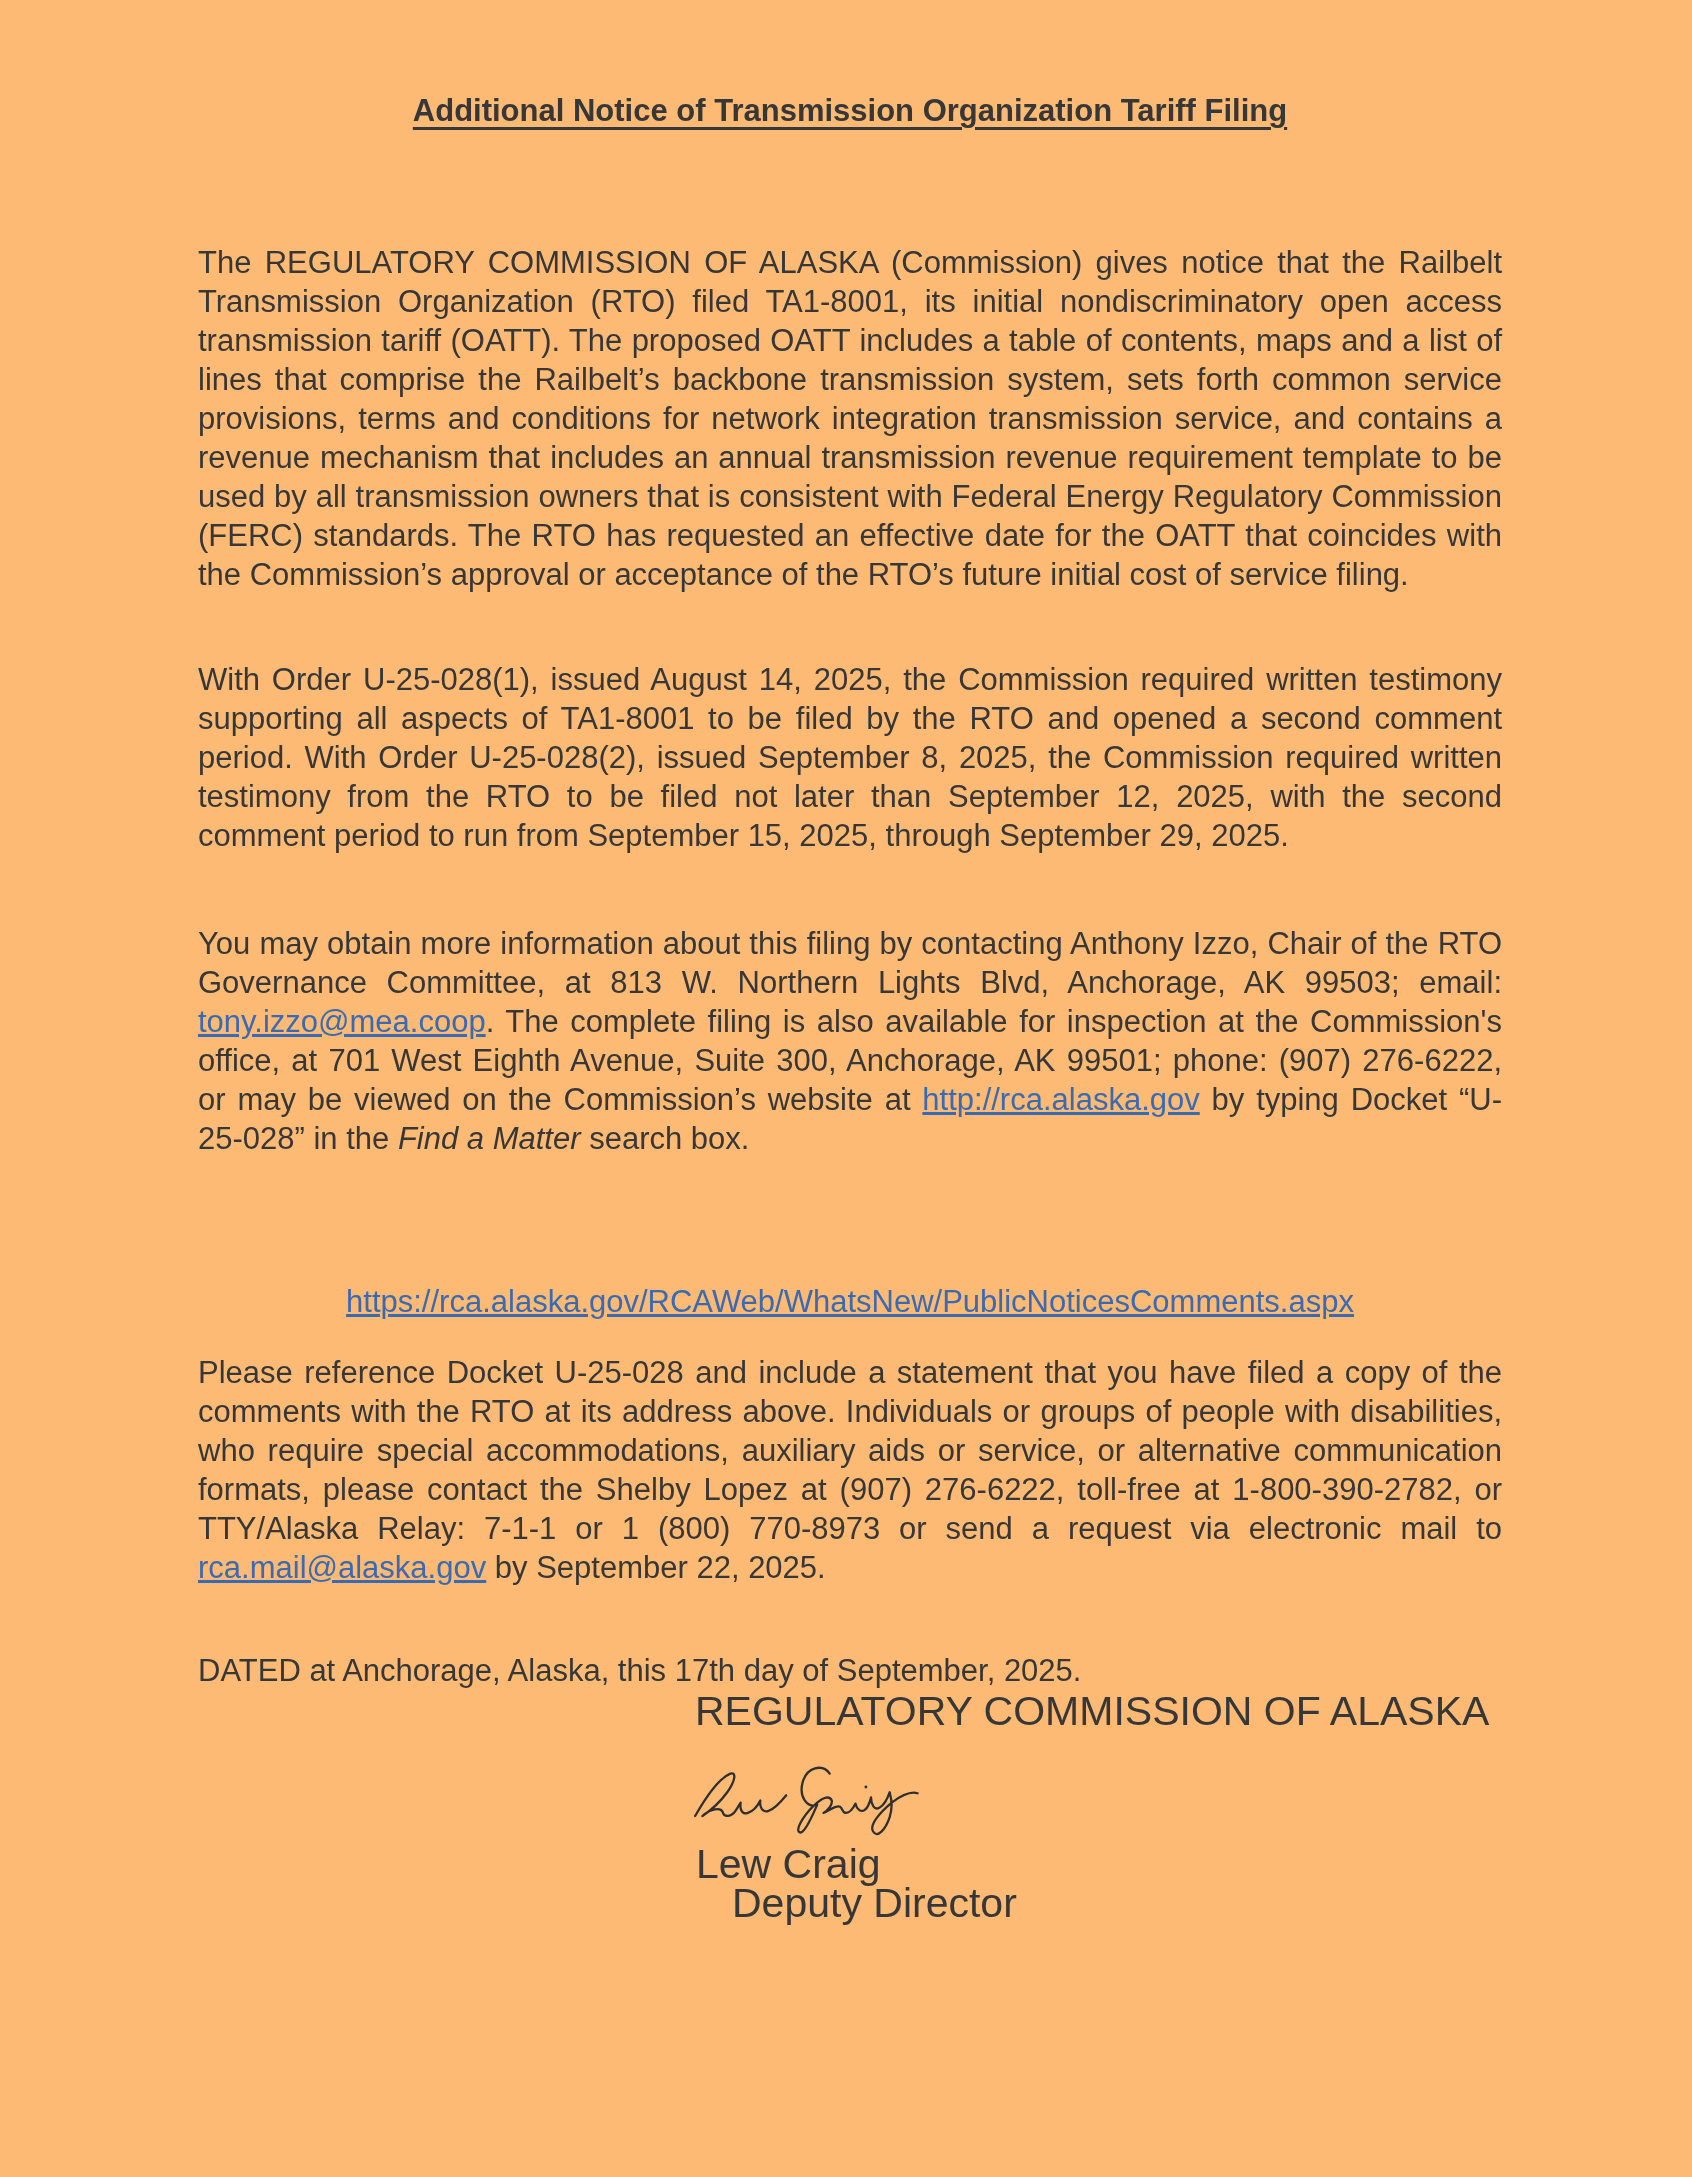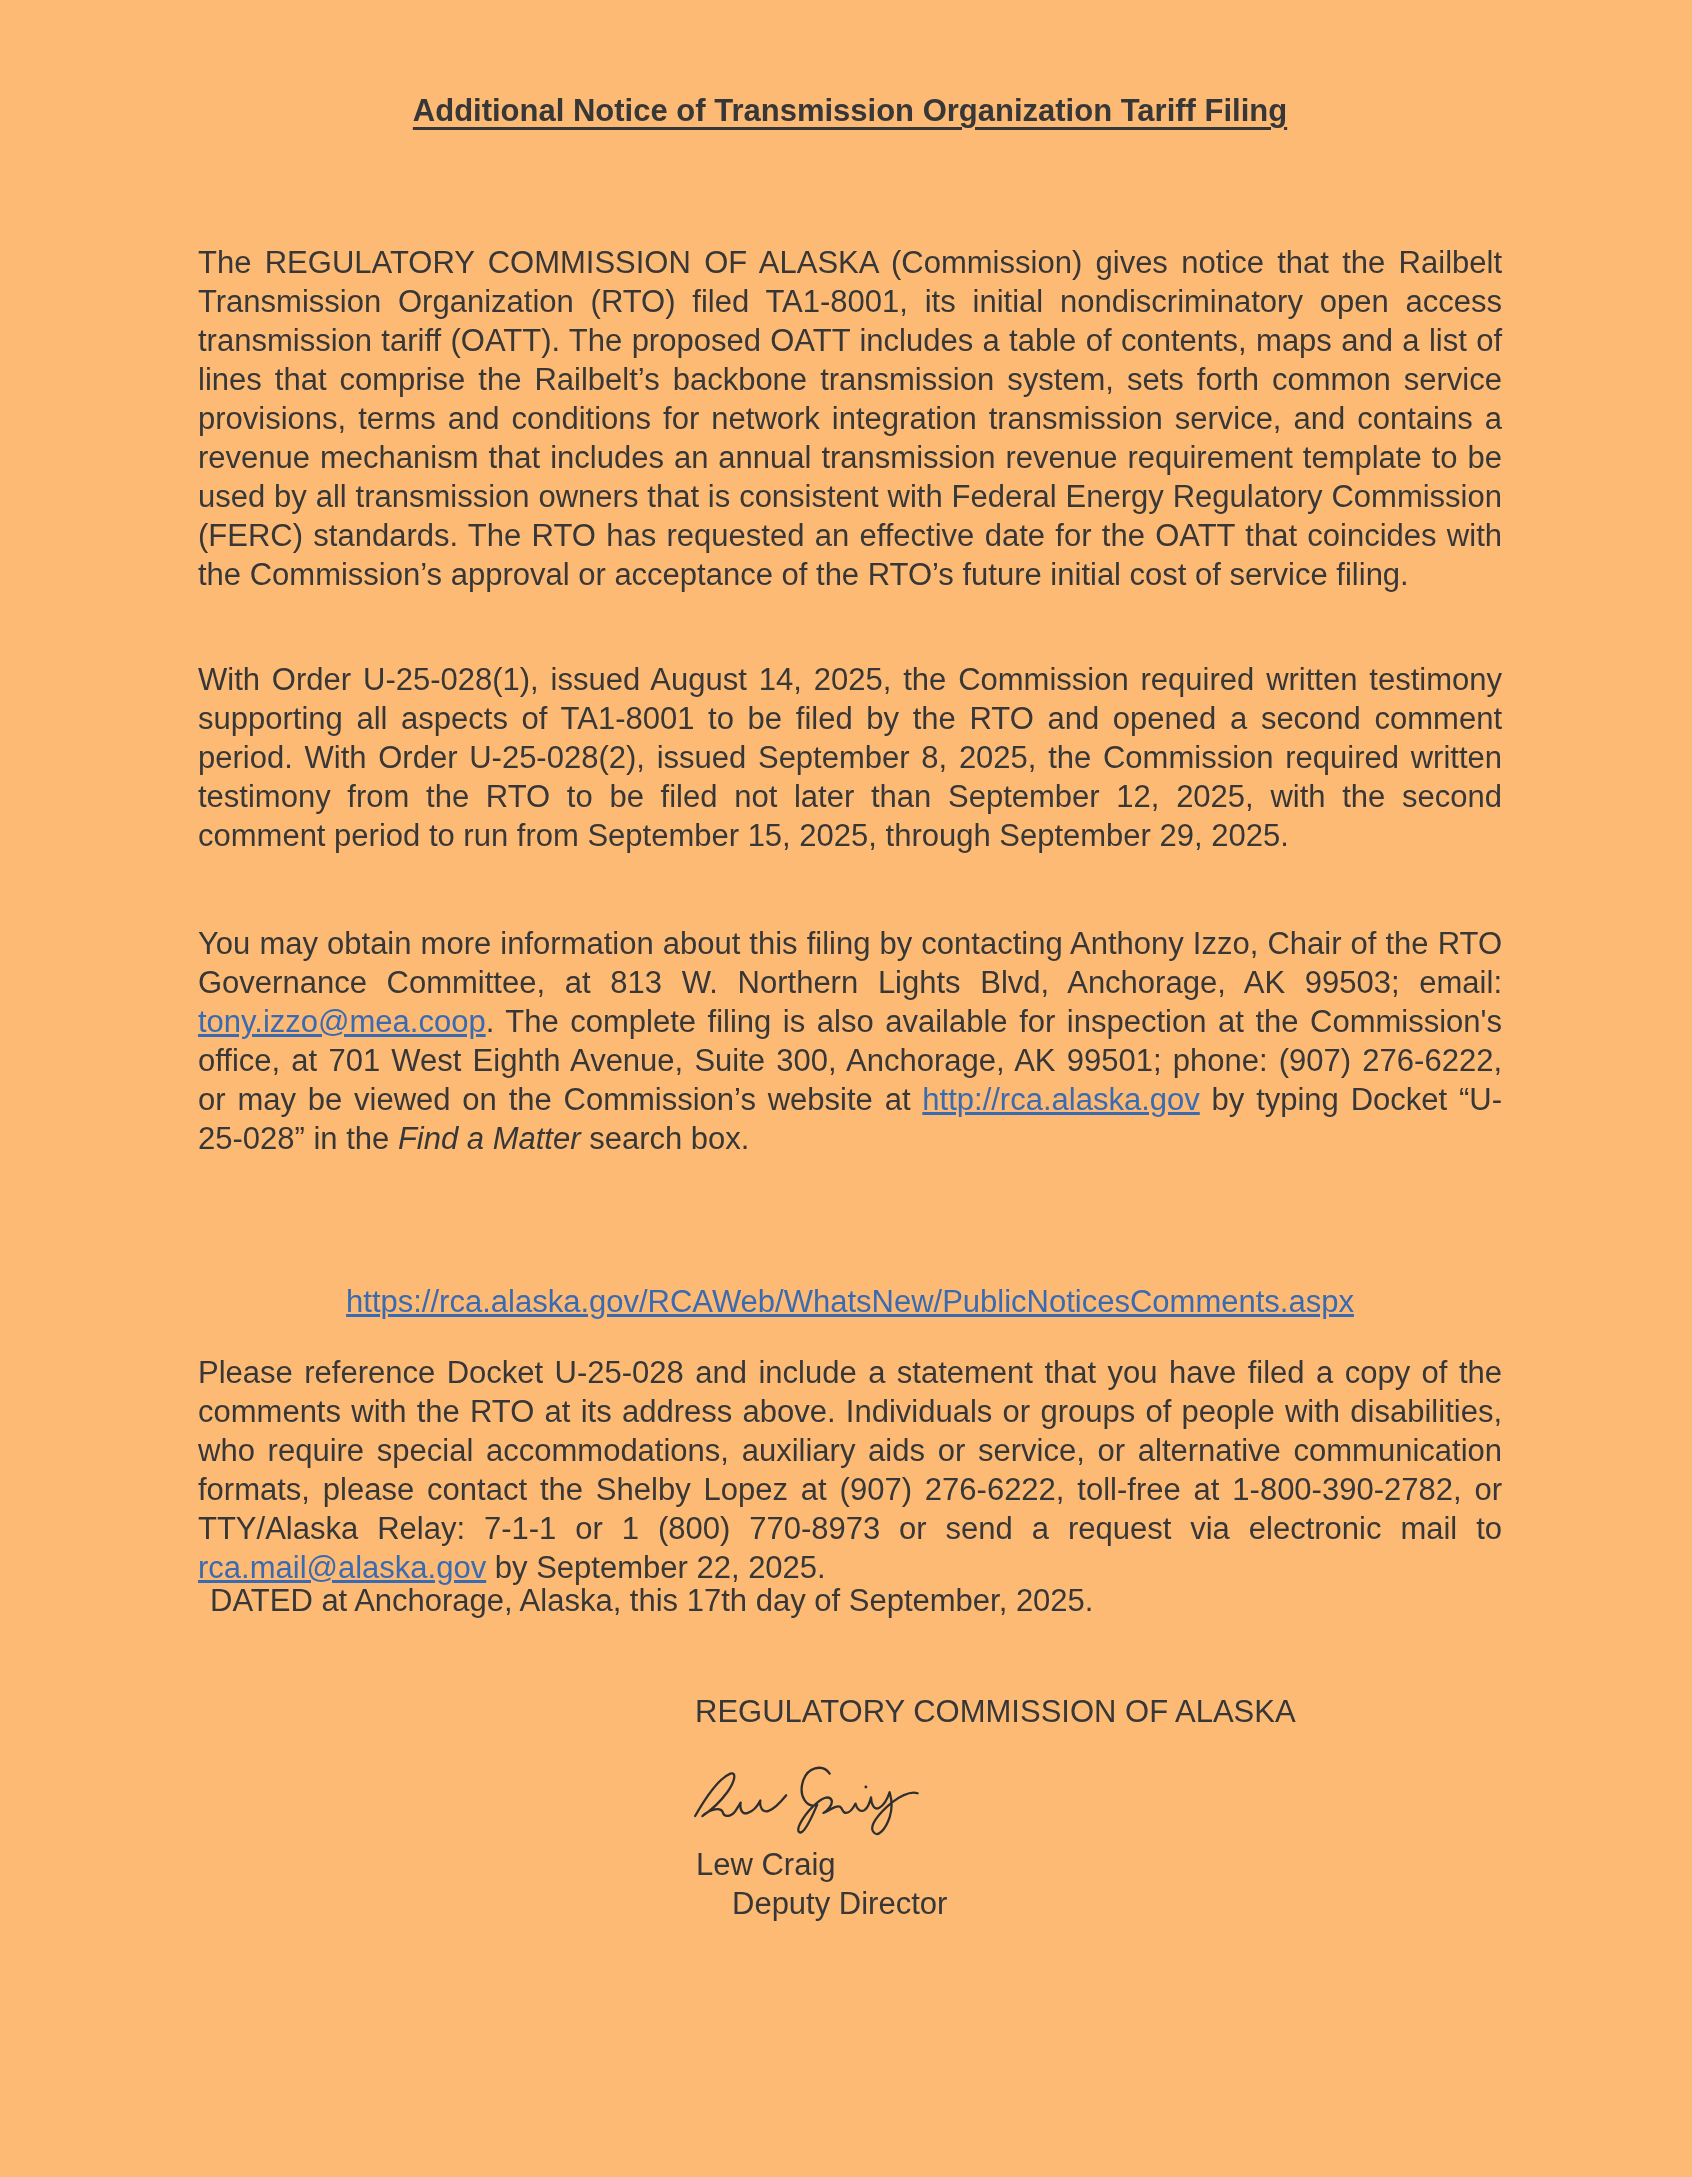--- a/index.html
+++ b/index.html
@@ -28,22 +28,22 @@
     text-decoration:underline;
     text-decoration-thickness:2.5px;
     text-underline-offset:6px;
   }
   #p1{top:212px;}
   #p2{top:629px;}
   #p3{top:893px;}
   #p4{top:1163px;}
   #plink{top:1273px;margin-top:9px;}
   #p5{top:1345px;margin-top:8px;}
-  #p6{top:1550px;margin-left:12px;}
-  .sig{position:absolute;font-size:31px;line-height:39px;width:auto;}
+  #p6{top:1620px;}
+  .sig{position:absolute;font-size:41px;line-height:39px;width:auto;}
   #sig-org{top:1692px;left:695px;}
   #sig-svg-wrap{position:absolute;top:1757px;left:691px;width:238px;height:87px;}
   #sig-name{top:1845px;left:696px;text-align:right;}
   #sig-role{top:1884px;left:732px;}
   a.link{color:#3a6ab1;text-decoration:underline;cursor:pointer;}
   .italic{font-style:italic;margin-top:19px;}
 </style>
 </head>
 <body>
 

